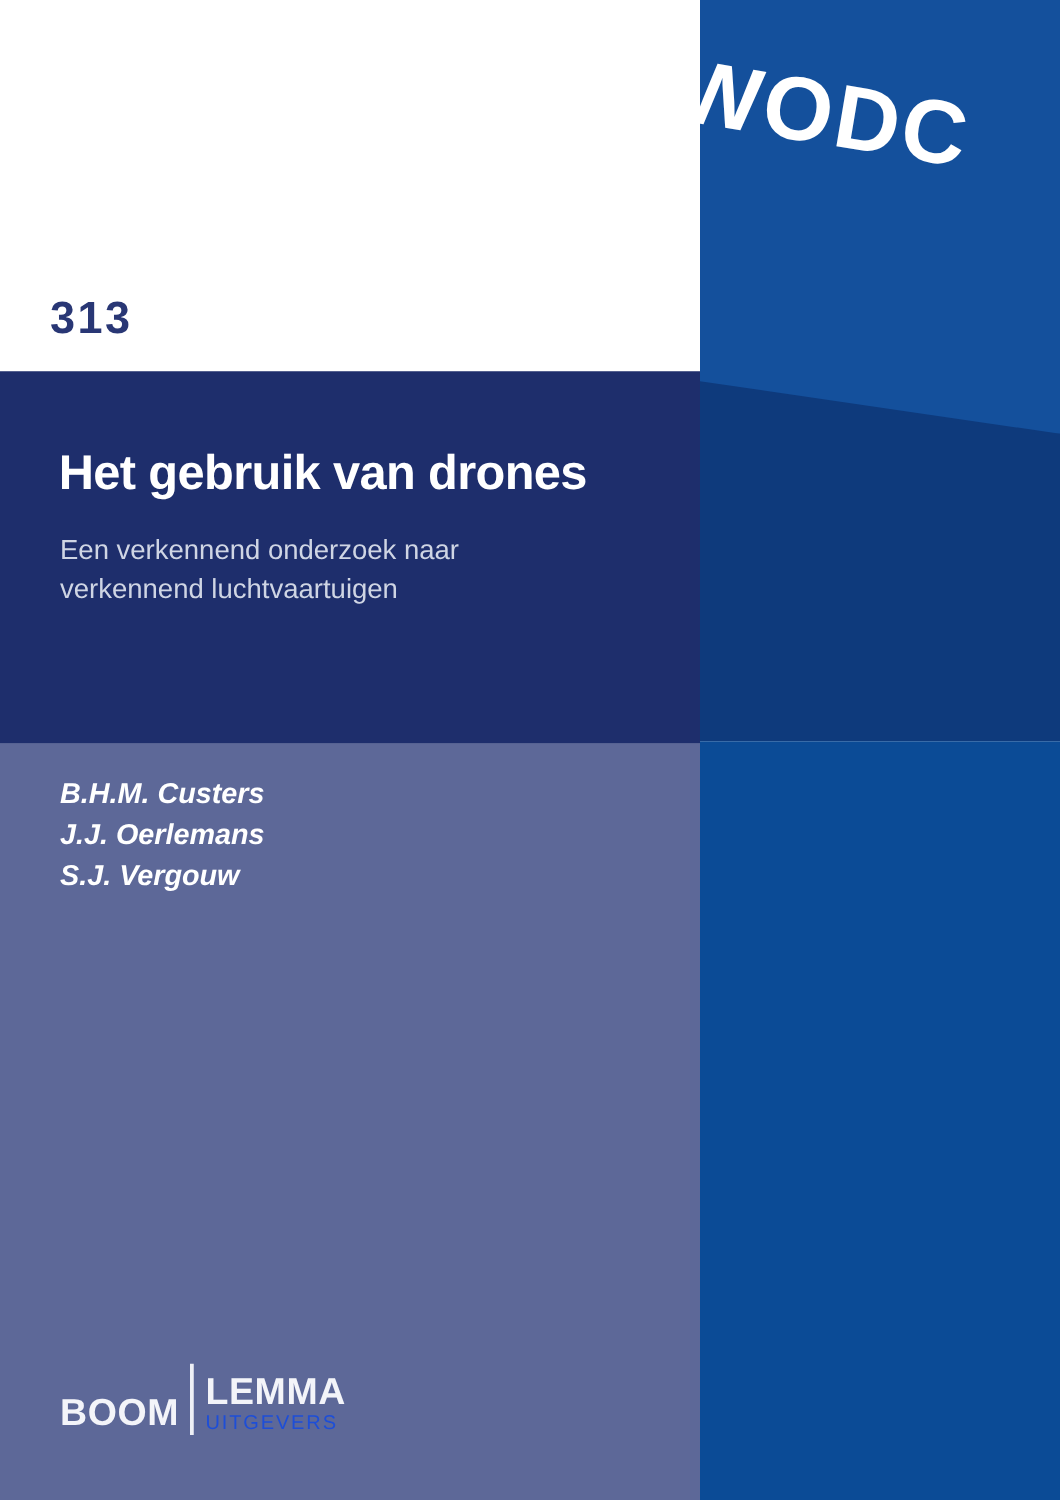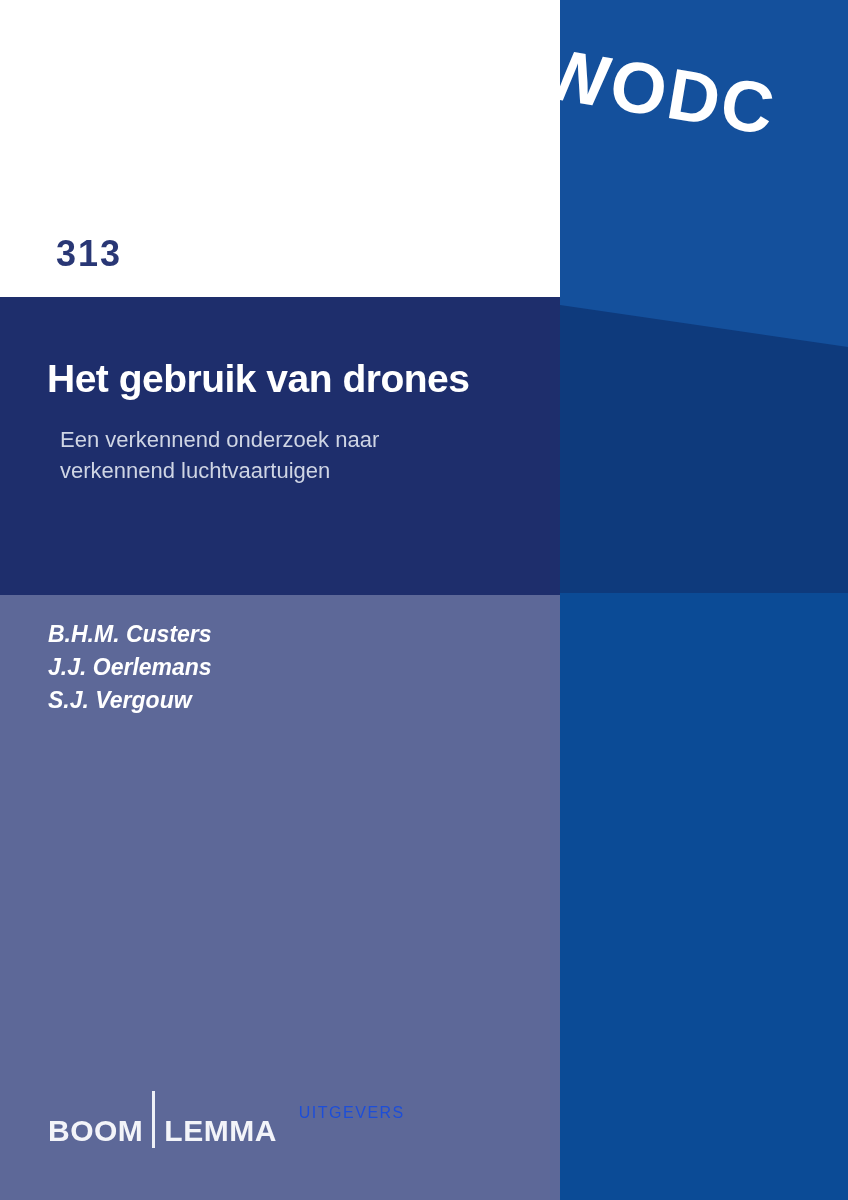--- a/index.html
+++ b/index.html
@@ -59,21 +59,21 @@
     color: #ffffff;
     letter-spacing: 2px;
     line-height: 1;
     transform: rotate(9.5deg);
     transform-origin: left top;
     white-space: nowrap;
   }
 
   
   .report-number {
-    position: absolute; left: 56px; top: 233px;
+    position: absolute; left: 40px; top: 233px;
     font-size: 36px;
     font-weight: bold;
     letter-spacing: 2px;
     color: #293775;
   }
   .series-label {
     position: absolute; left: 48px; top: 324px;
     font-size: 22px;
     font-weight: bold;
     color: #1c4d92;
@@ -84,21 +84,20 @@
     font-weight: bold;
     letter-spacing: -0.5px;
     color: #ffffff;
     white-space: nowrap;
   }
   .subtitle {
     position: absolute; left: 48px; top: 424px;
     font-size: 22px;
     line-height: 31px;
     color: #cfd5e4;
-    margin-left: 12px;
   }
   .authors {
     position: absolute; left: 48px; top: 618px;
     font-size: 23px;
     font-weight: bold;
     line-height: 33px;
     color: #ffffff;
     font-style: italic;
   }
 
@@ -117,23 +116,22 @@
     margin-top: 9px;
     margin-right: 9px;
   }
   .pub-divider {
     width: 3px;
     background: #eef0f6;
     height: 57px;
   }
   .pub-right {
     display: flex;
-    flex-direction: row;
+    flex-direction: column;
     margin-left: 9px;
-    gap: 22px;
   }
   .pub-lemma {
     font-size: 30px;
     font-weight: bold;
     color: #f3f4f9;
     letter-spacing: 0.5px;
     margin-top: 9px;
   }
   .pub-tagline {
     font-size: 16px;

